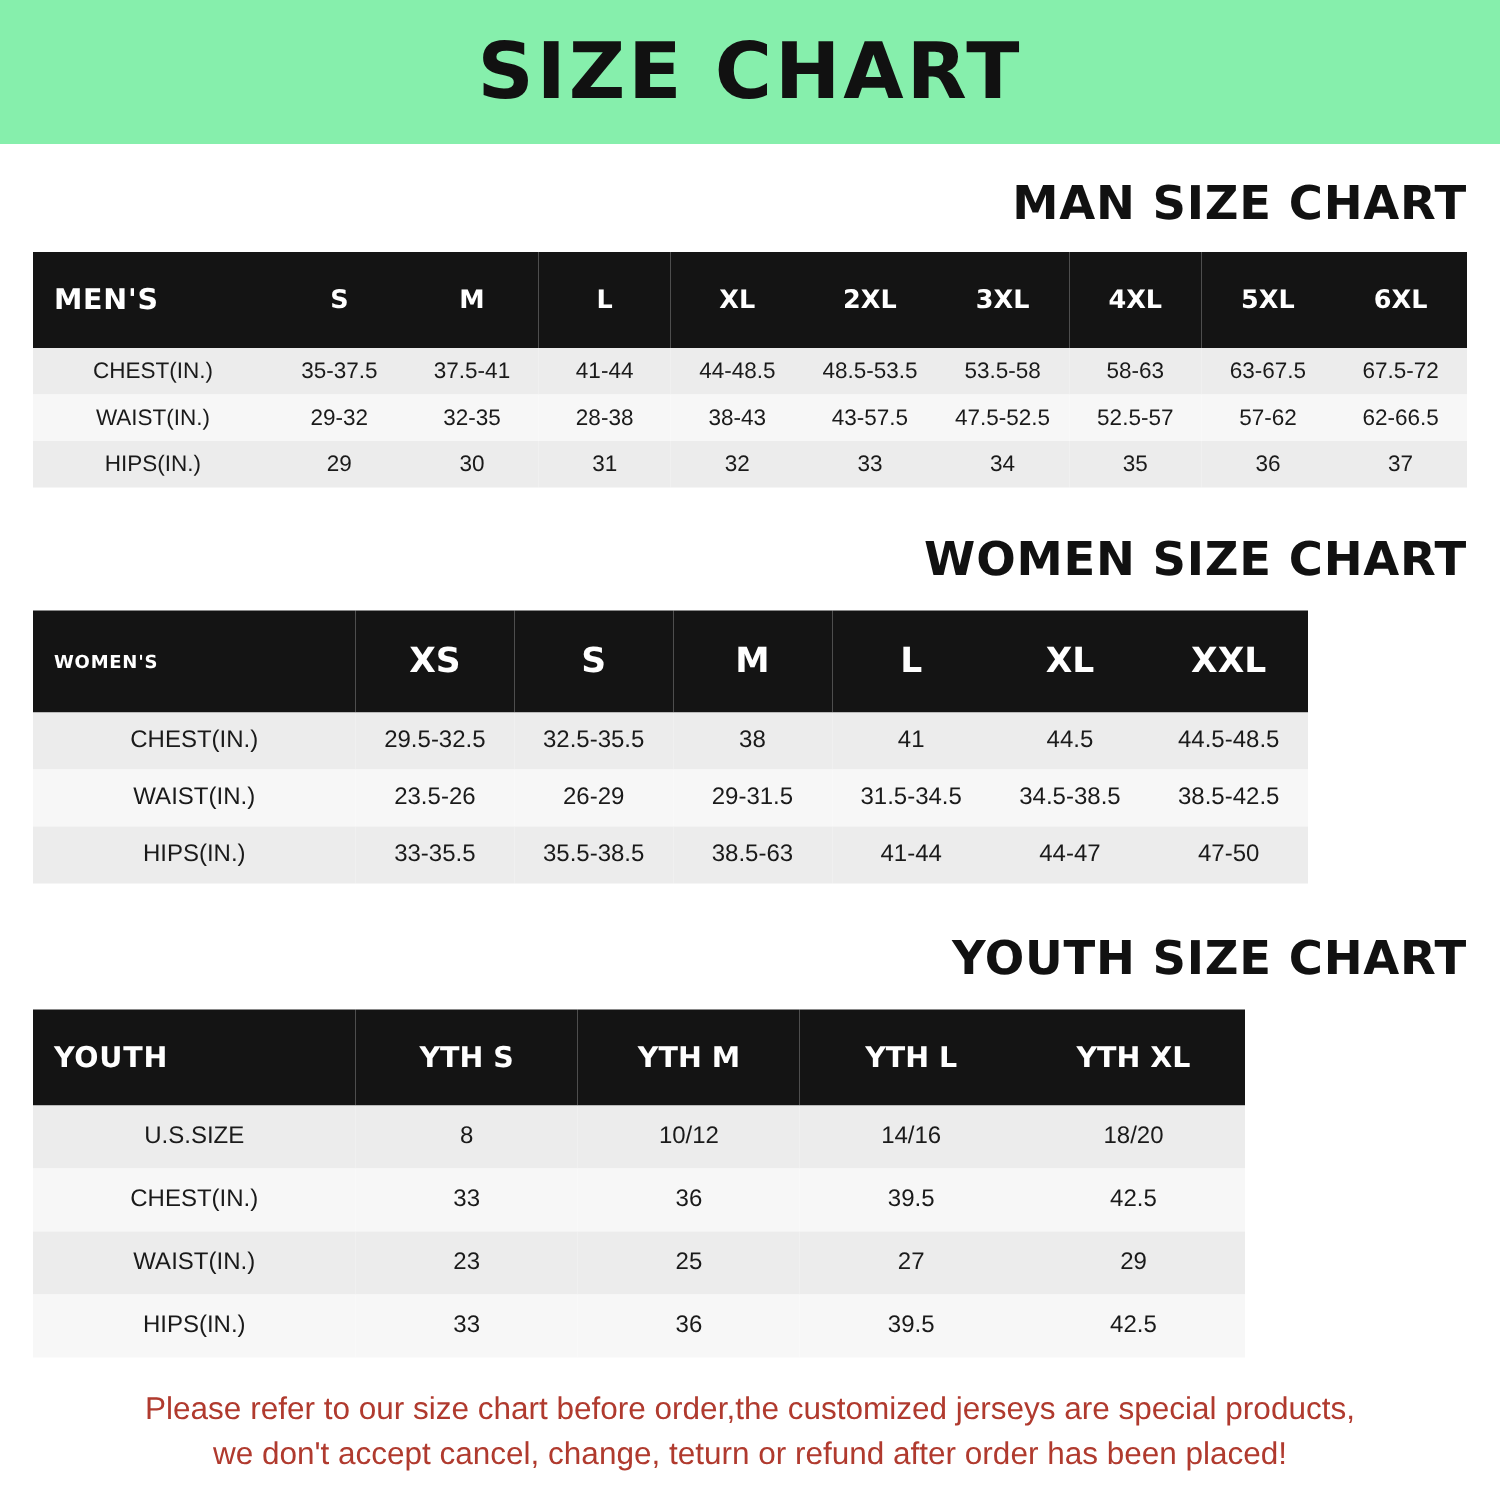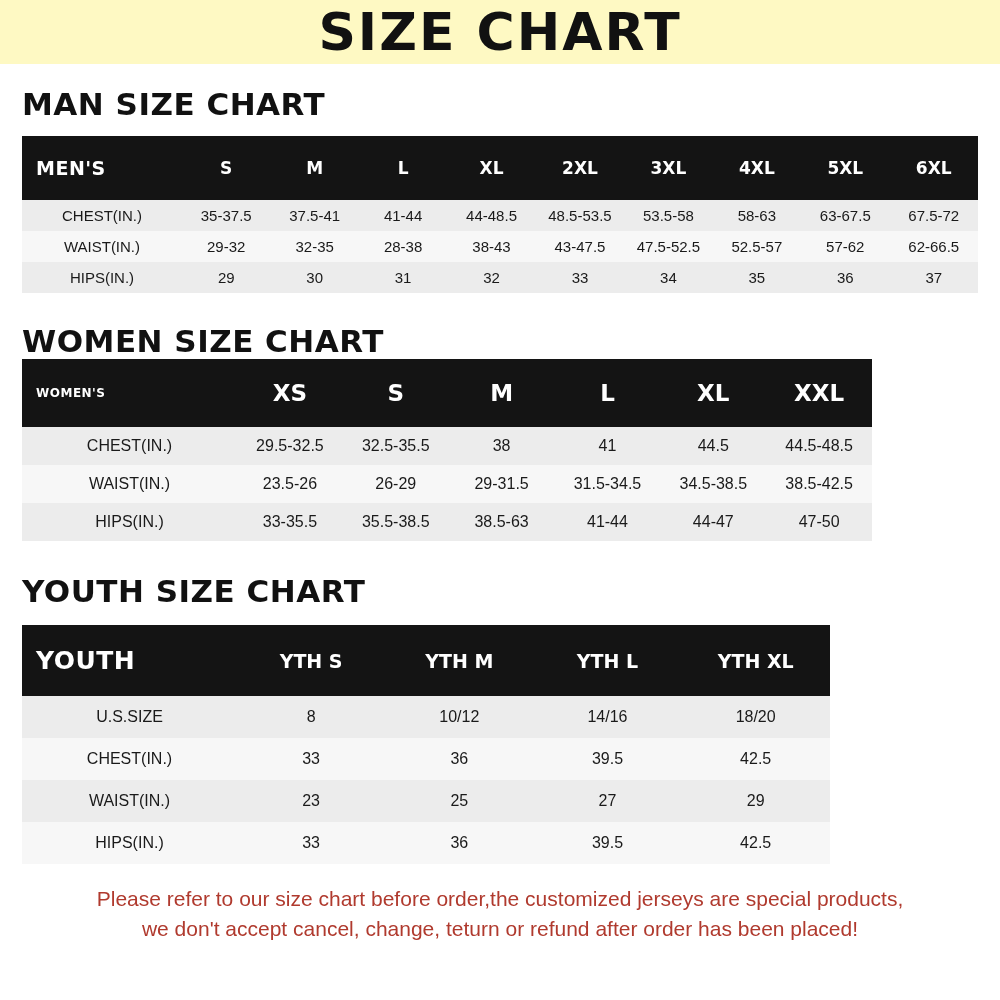--- a/index.html
+++ b/index.html
@@ -14,22 +14,22 @@
   }
   .page {
     width: 1000px;
     height: 1000px;
     position: relative;
     background: #ffffff;
     display: flex;
     flex-direction: column;
   }
   .banner {
-    height: 64px;
-    background: #fef9c3;
+    height: 96px;
+    background: #86efac;
     display: flex;
     align-items: center;
     justify-content: center;
     flex: none;
   }
   .banner-title {
     font-family: "DejaVu Sans", sans-serif;
     font-weight: bold;
     font-size: 52px;
     letter-spacing: 2px;
@@ -37,29 +37,29 @@
     text-align: center;
     line-height: 1;
   }
   .content {
     padding: 0 22px;
     flex: 1;
     display: flex;
     flex-direction: column;
   }
   .section-title {
-    text-align: left;
+    text-align: right;
     font-family: "DejaVu Sans", sans-serif;
     font-weight: bold;
     font-size: 31px;
     color: #111111;
     letter-spacing: 0.5px;
   }
   .t-man { margin-top: 22px; margin-bottom: 14px; }
-  .t-women { margin-top: 30px; }
+  .t-women { margin-top: 30px; margin-bottom: 16px; }
   .t-youth { margin-top: 32px; margin-bottom: 16px; }
 
   table {
     width: 100%;
     border-collapse: collapse;
     table-layout: fixed;
   }
   thead th {
     background: #141414;
     color: #ffffff;
@@ -87,21 +87,21 @@
     color: #1a1a1a;
   }
   tbody tr.odd td { background: #ececec; }
   tbody tr.even td { background: #f7f7f7; }
 
   
   .men-table thead th.rowhead { width: 160px; }
   .women-table thead th.rowhead { width: 215px; font-size: 12px; }
   .women-table thead th { font-size: 23px; }
   .women-table tbody td { font-size: 16px; padding: 10px 2px; }
-  .youth-table thead th.rowhead { width: 215px; font-size: 25px; margin-left: 36px; }
+  .youth-table thead th.rowhead { width: 215px; font-size: 19px; margin-left: 36px; }
   .youth-table thead th { font-size: 19px; }
   .youth-table tbody td { font-size: 16px; padding: 12px 2px; }
   .youth-table .spacer { background: #ffffff !important; }
   .women-table .spacer { background: #ffffff !important; }
 
   .footer-note {
     margin-top: 20px;
     padding: 0 8px 6px 8px;
     text-align: center;
     color: #b03a2e;
@@ -150,21 +150,21 @@
           <td>58-63</td>
           <td>63-67.5</td>
           <td>67.5-72</td>
         </tr>
         <tr class="even">
           <td class="rowhead">WAIST(IN.)</td>
           <td>29-32</td>
           <td>32-35</td>
           <td>28-38</td>
           <td>38-43</td>
-          <td>43-47.5</td>
+          <td>43-57.5</td>
           <td>47.5-52.5</td>
           <td>52.5-57</td>
           <td>57-62</td>
           <td>62-66.5</td>
         </tr>
         <tr class="odd">
           <td class="rowhead">HIPS(IN.)</td>
           <td>29</td>
           <td>30</td>
           <td>31</td>

